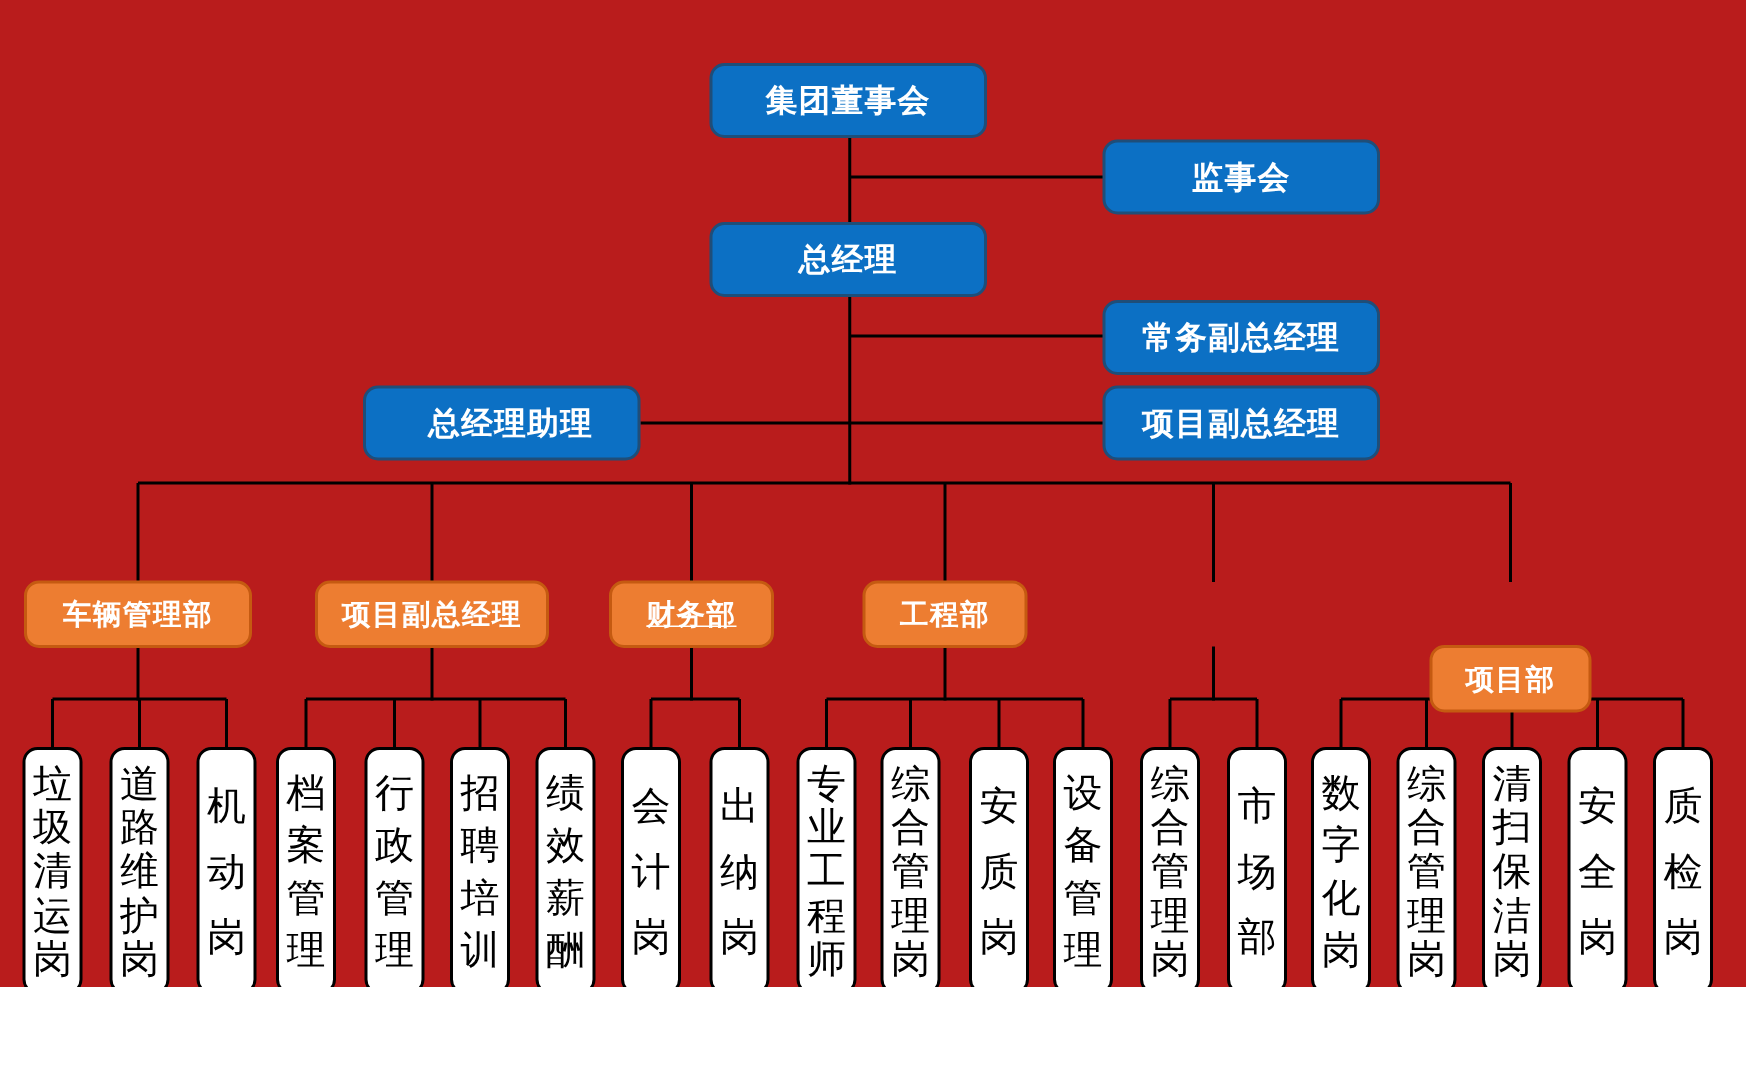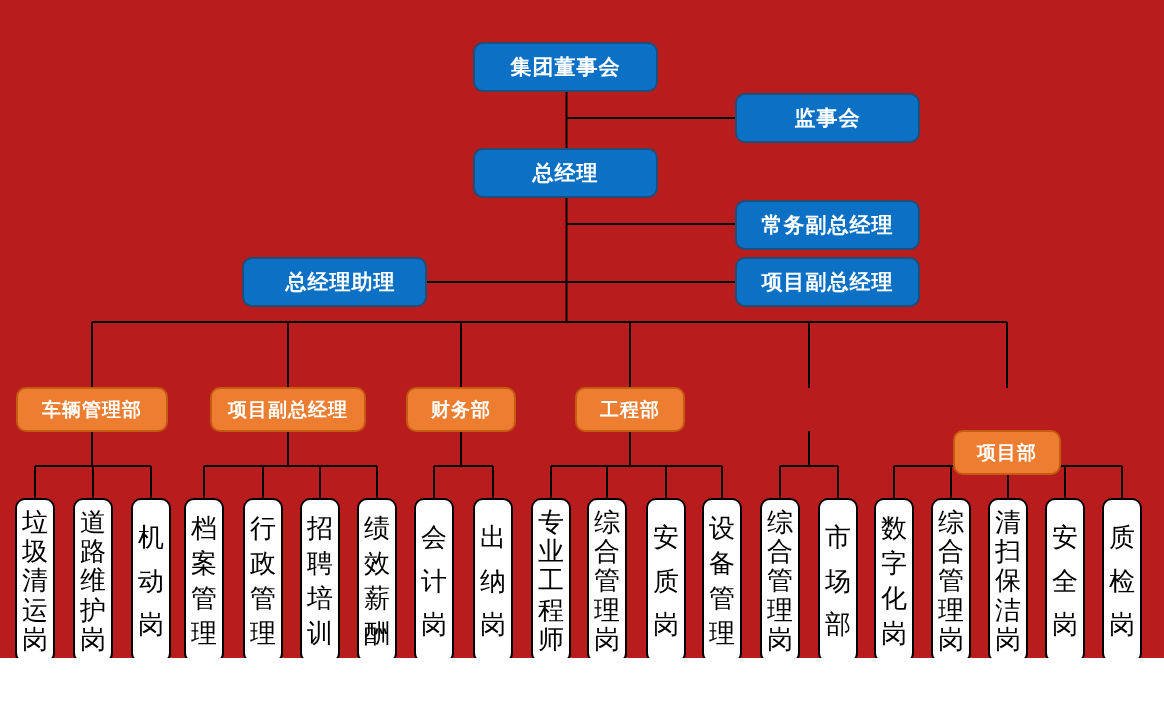--- a/index.html
+++ b/index.html
@@ -89,21 +89,21 @@
 
   <div class="node box-blue" style="left:473px;top:42px;width:185px;">集团董事会</div>
   <div class="node box-blue" style="left:735px;top:93px;width:185px;">监事会</div>
   <div class="node box-blue" style="left:473px;top:148px;width:185px;">总经理</div>
   <div class="node box-blue" style="left:735px;top:200px;width:185px;">常务副总经理</div>
   <div class="node box-blue" style="left:242px;top:257px;width:185px;padding-left:12px;">总经理助理</div>
   <div class="node box-blue" style="left:735px;top:257px;width:185px;">项目副总经理</div>
 
   <div class="node box-orange" style="left:16px;width:152px;">车辆管理部</div>
   <div class="node box-orange" style="left:210px;width:156px;">项目副总经理</div>
-  <div class="node box-orange" style="left:406px;width:110px;">财务部</div>
+  <div class="node box-orange" style="left:406px;width:110px;text-decoration:underline;">财务部</div>
   <div class="node box-orange" style="left:575px;width:110px;">工程部</div>
   <div class="node box-orange" style="left:953px;width:108px;margin-top:43px;">项目部</div>
 
   <div class="node post vtext" style="left:15px;">
       <span>垃</span>
       <span>圾</span>
       <span>清</span>
       <span>运</span>
       <span>岗</span>
     </div>

